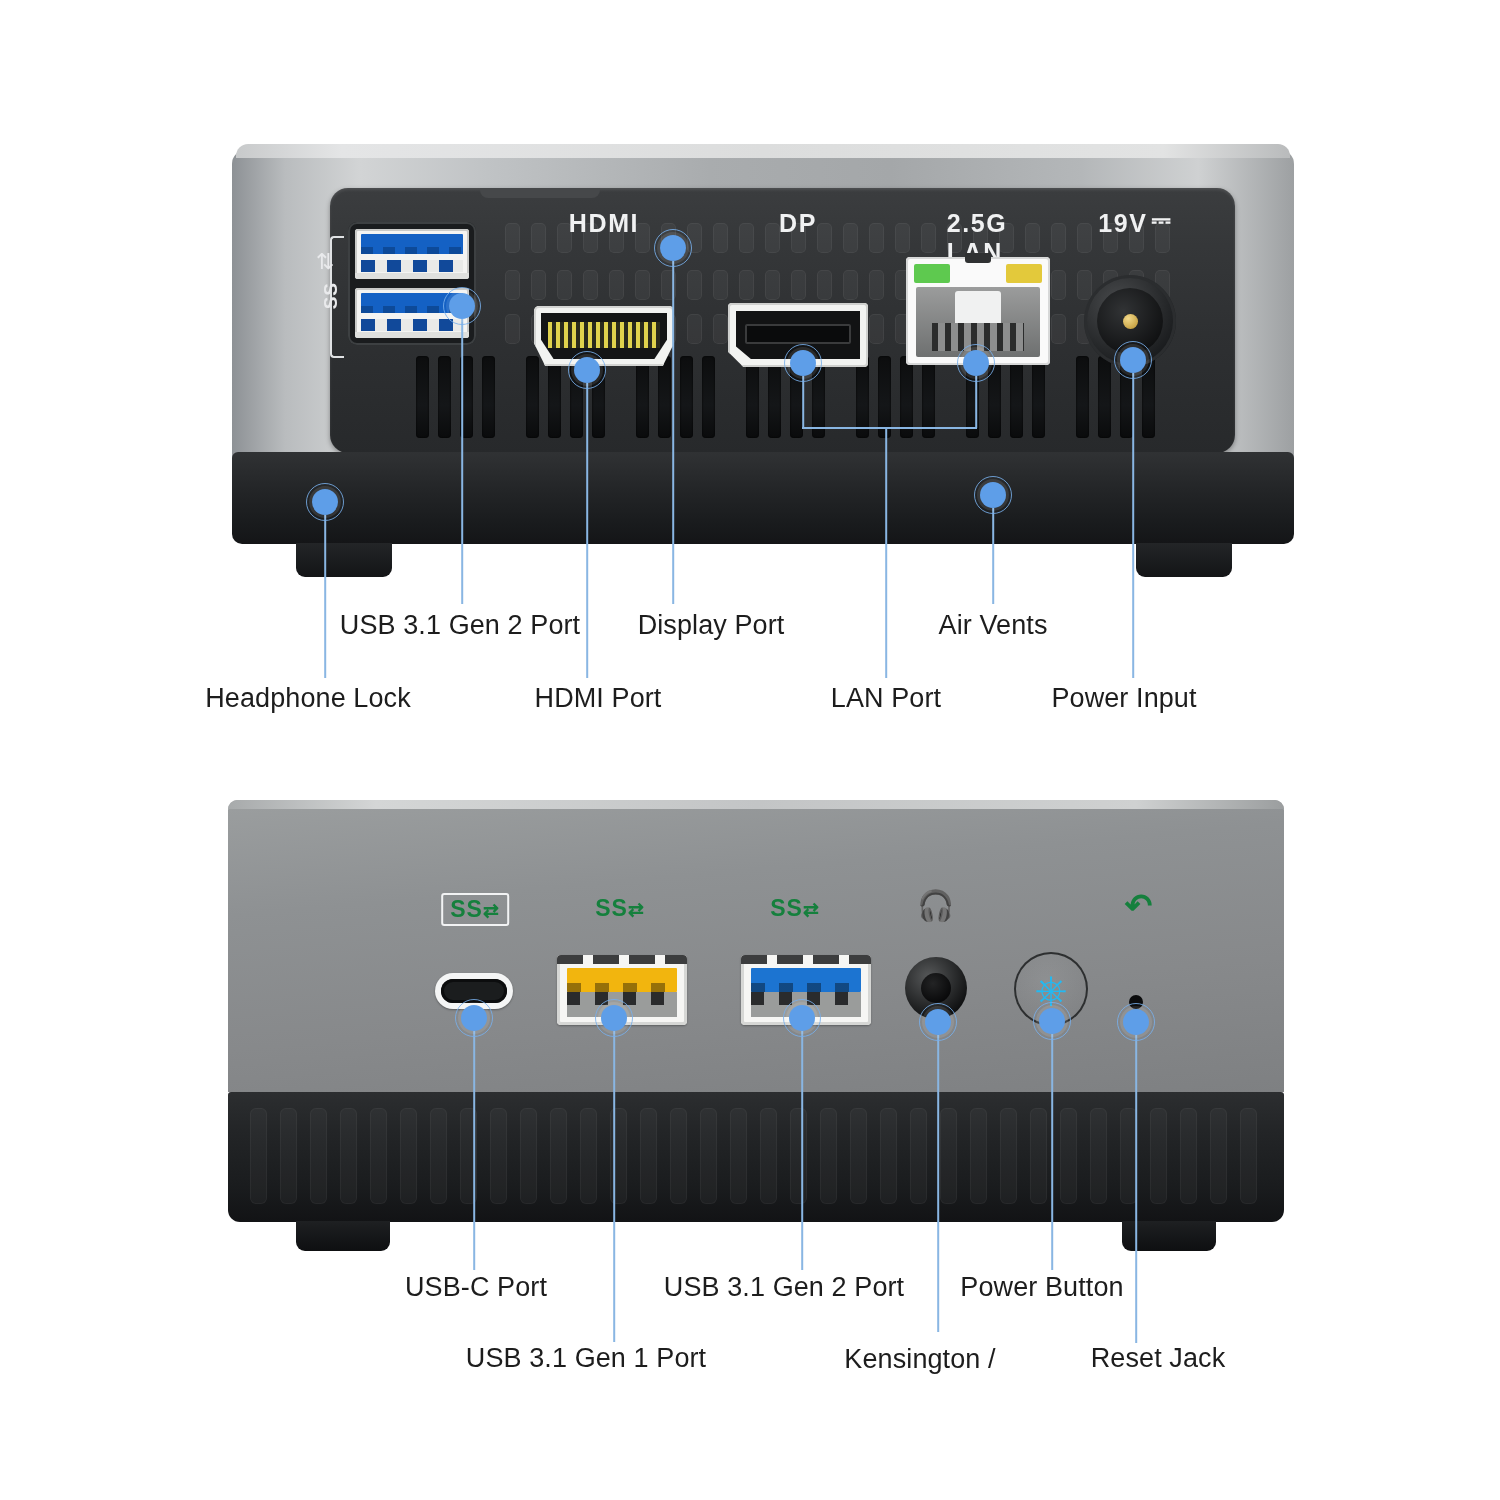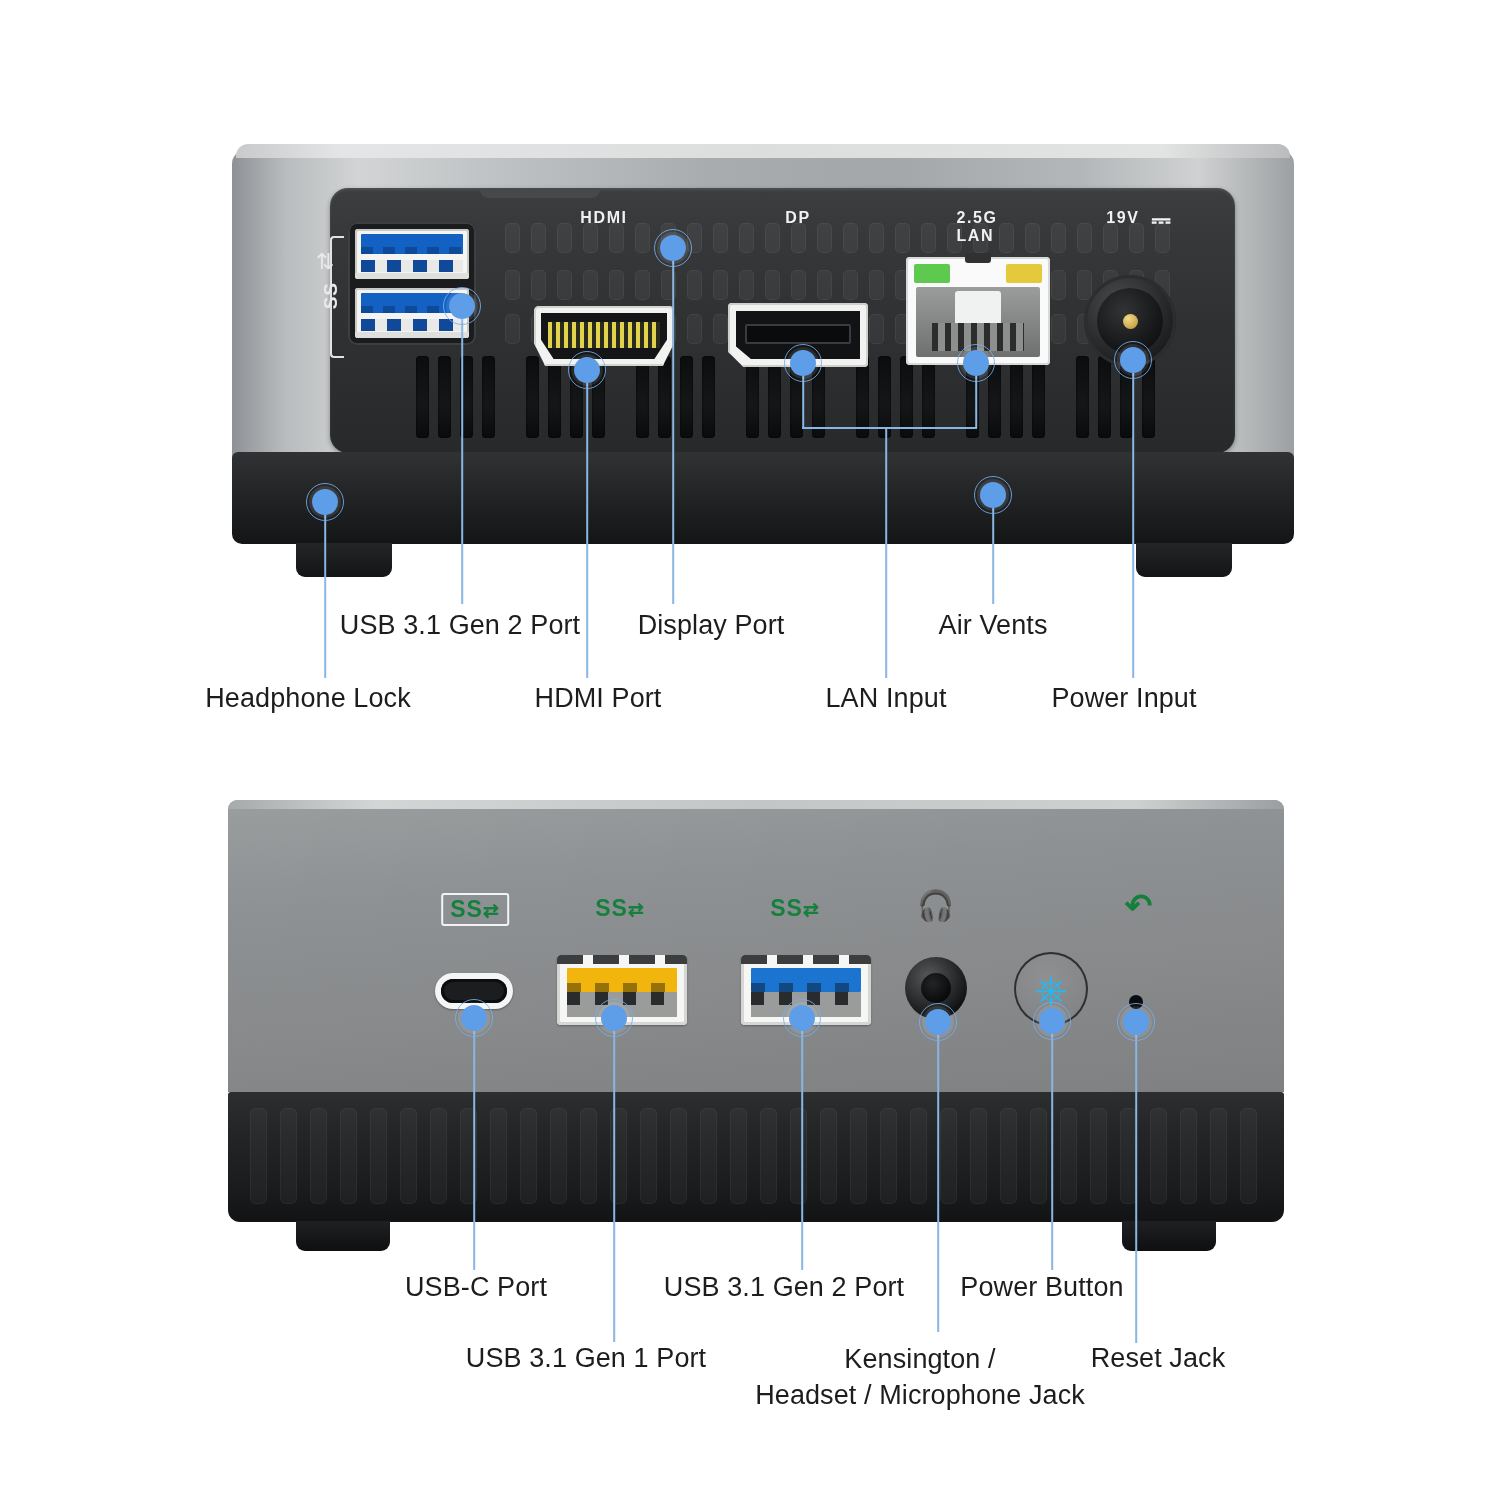--- a/index.html
+++ b/index.html
@@ -81,21 +81,21 @@
     box-shadow:inset 0 0 2px #000;
   }
   .microvents{position:absolute;display:flex;gap:11px;}
   .microvents i{
     display:block;width:15px;height:30px;border-radius:5px;
     background:rgba(255,255,255,.045);
     box-shadow:inset 0 0 0 1px rgba(255,255,255,.05);
   }
 
   .porttxt{
-    position:absolute;color:#f0f1f2;font-size:16px;font-weight:bold;
+    position:absolute;color:#f0f1f2;font-size:25px;font-weight:bold;
     letter-spacing:1.6px;transform:translateX(-50%);
   }
 
   
   .usbbay{
     position:absolute;background:#1a1c1e;border-radius:9px;
     box-shadow:inset 0 0 0 2px #3d4042;
     padding:7px;
   }
   .usbA{
@@ -510,21 +510,21 @@
     <div class="vline" style="left:993px;top:508px;height:96px;"></div>
 
     <div class="vline" style="left:1133px;top:373px;height:305px;"></div>
 
     <div class="lbl" style="left:460px;top:610px;">USB 3.1 Gen 2 Port</div>
     <div class="lbl" style="left:689px;top:610px;margin-left:22px;">Display Port</div>
     <div class="lbl" style="left:993px;top:610px;">Air Vents</div>
 
     <div class="lbl" style="left:308px;top:683px;">Headphone Lock</div>
     <div class="lbl" style="left:598px;top:683px;">HDMI Port</div>
-    <div class="lbl" style="left:886px;top:683px;">LAN Input</div>
+    <div class="lbl" style="left:886px;top:683px;">LAN Port</div>
     <div class="lbl" style="left:1124px;top:683px;">Power Input</div>
   </div>
 
   <div class="unit">
 
     <div class="frontface" style="left:228px;top:800px;width:1056px;height:292px;"></div>
 
     <div class="glyph" style="left:475px;top:893px;">
       <span style="display:inline-block;border:2.4px solid #f2f3f4;border-radius:3px;padding:1px 7px;">
         <span>SS</span><span style="font-size:19px;">⇄</span>
@@ -616,18 +616,17 @@
     <div class="vline" style="left:1052px;top:1034px;height:236px;"></div>
     <div class="vline" style="left:1136px;top:1035px;height:308px;"></div>
 
     <div class="lbl" style="left:476px;top:1272px;">USB-C Port</div>
     <div class="lbl" style="left:784px;top:1272px;">USB 3.1 Gen 2 Port</div>
     <div class="lbl" style="left:1042px;top:1272px;">Power Button</div>
 
     <div class="lbl" style="left:586px;top:1343px;">USB 3.1 Gen 1 Port</div>
     <div class="lbl two" style="left:920px;top:1341px;">
       <span>Kensington /</span><br>
-      <span>Headset / Microphone Jack</span>
     </div>
     <div class="lbl" style="left:1158px;top:1343px;">Reset Jack</div>
   </div>
 
 </div>
 
 </body></html>

